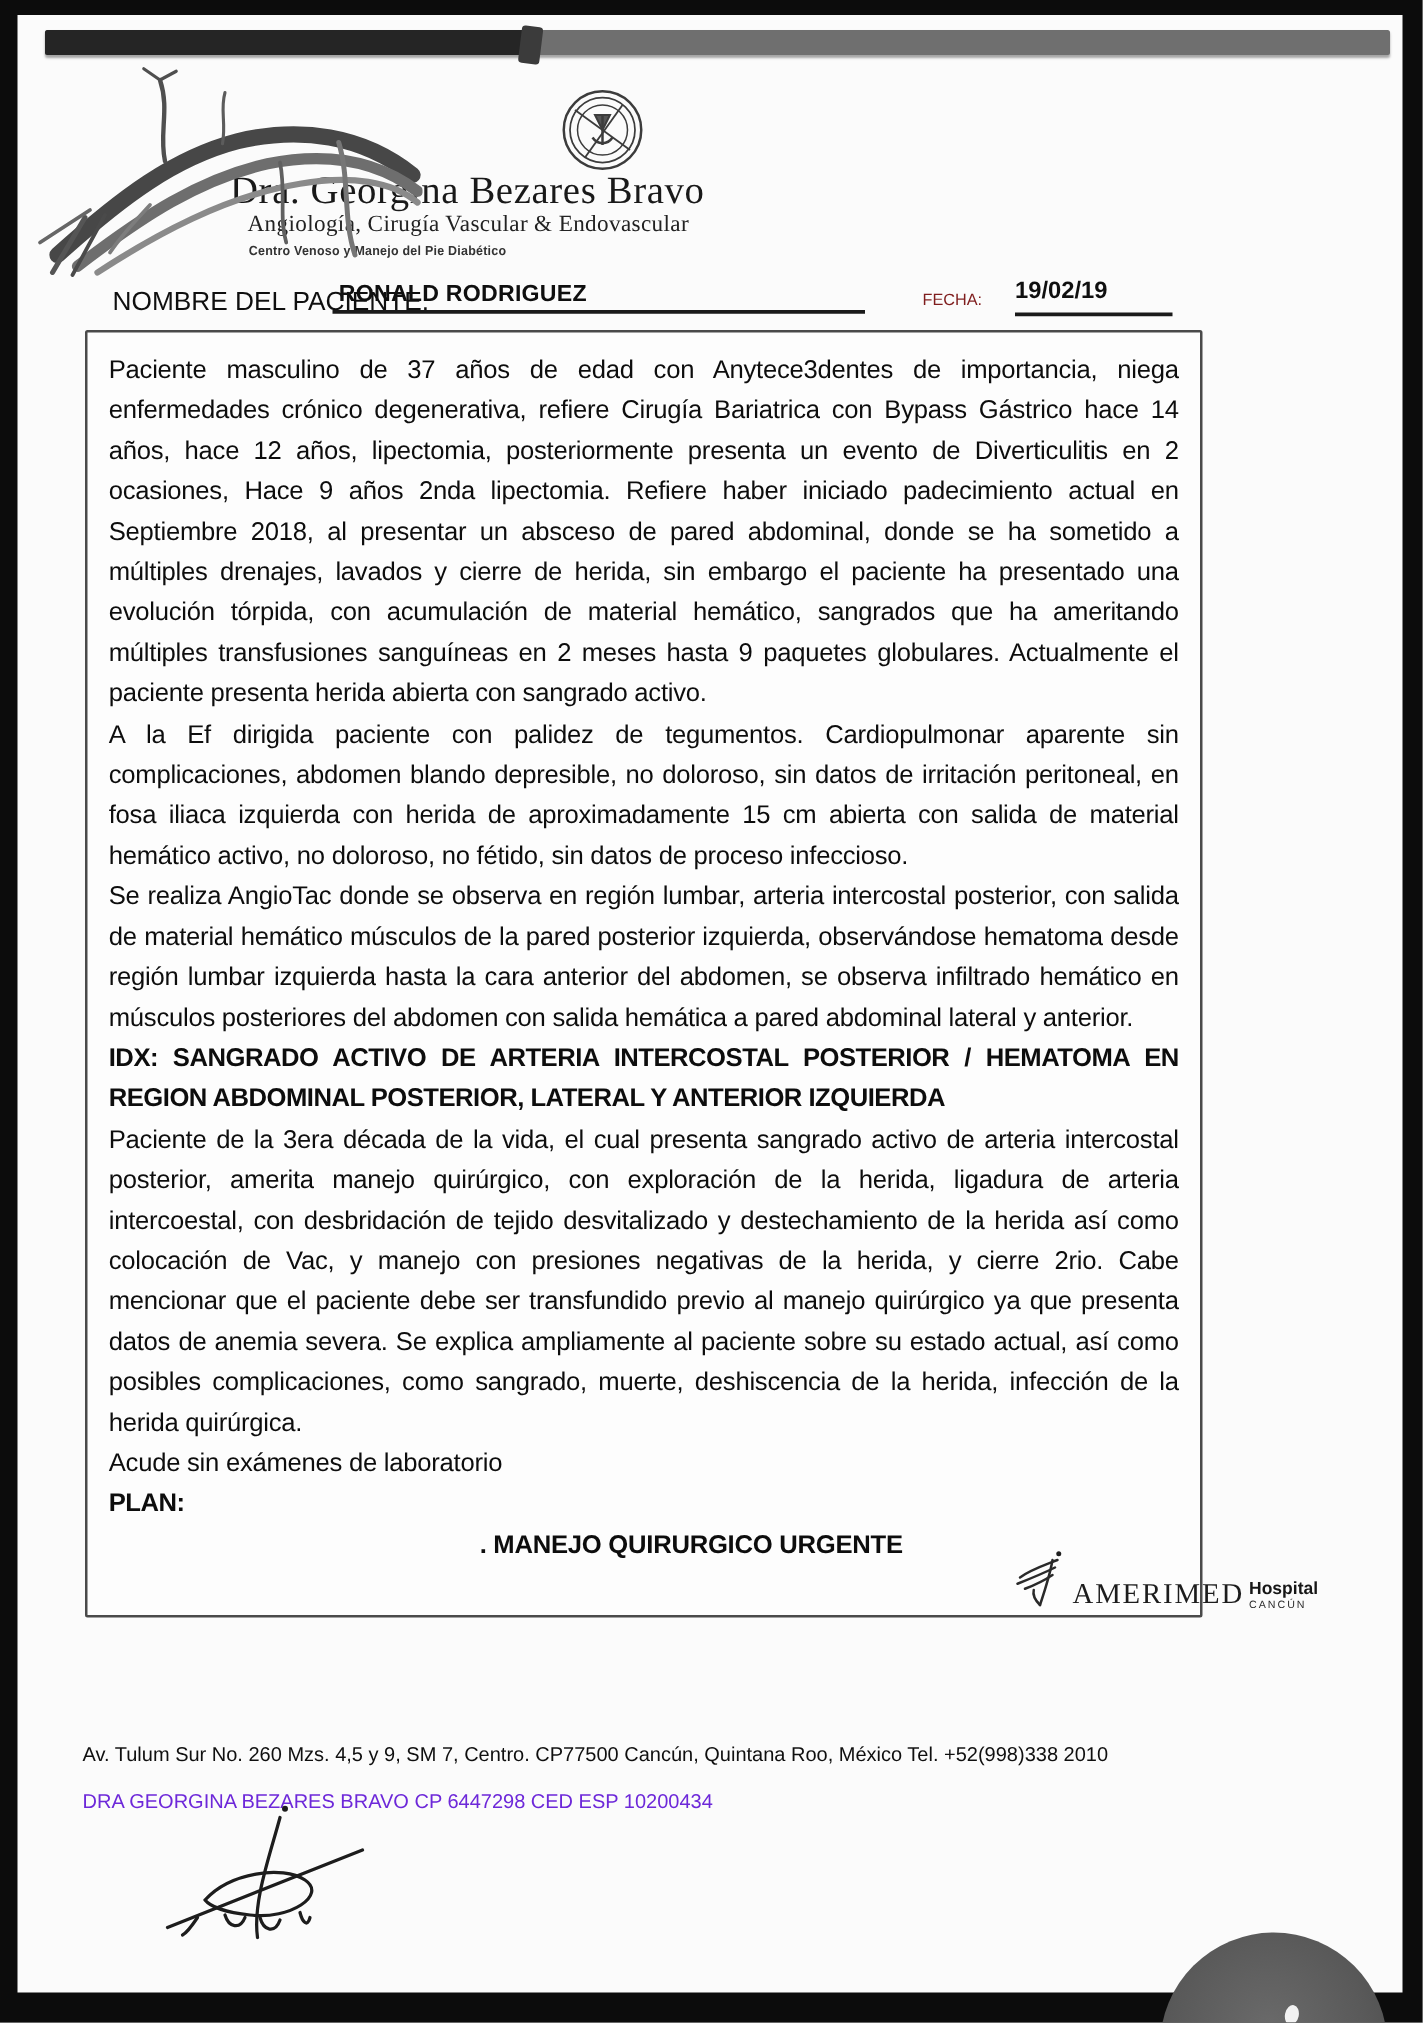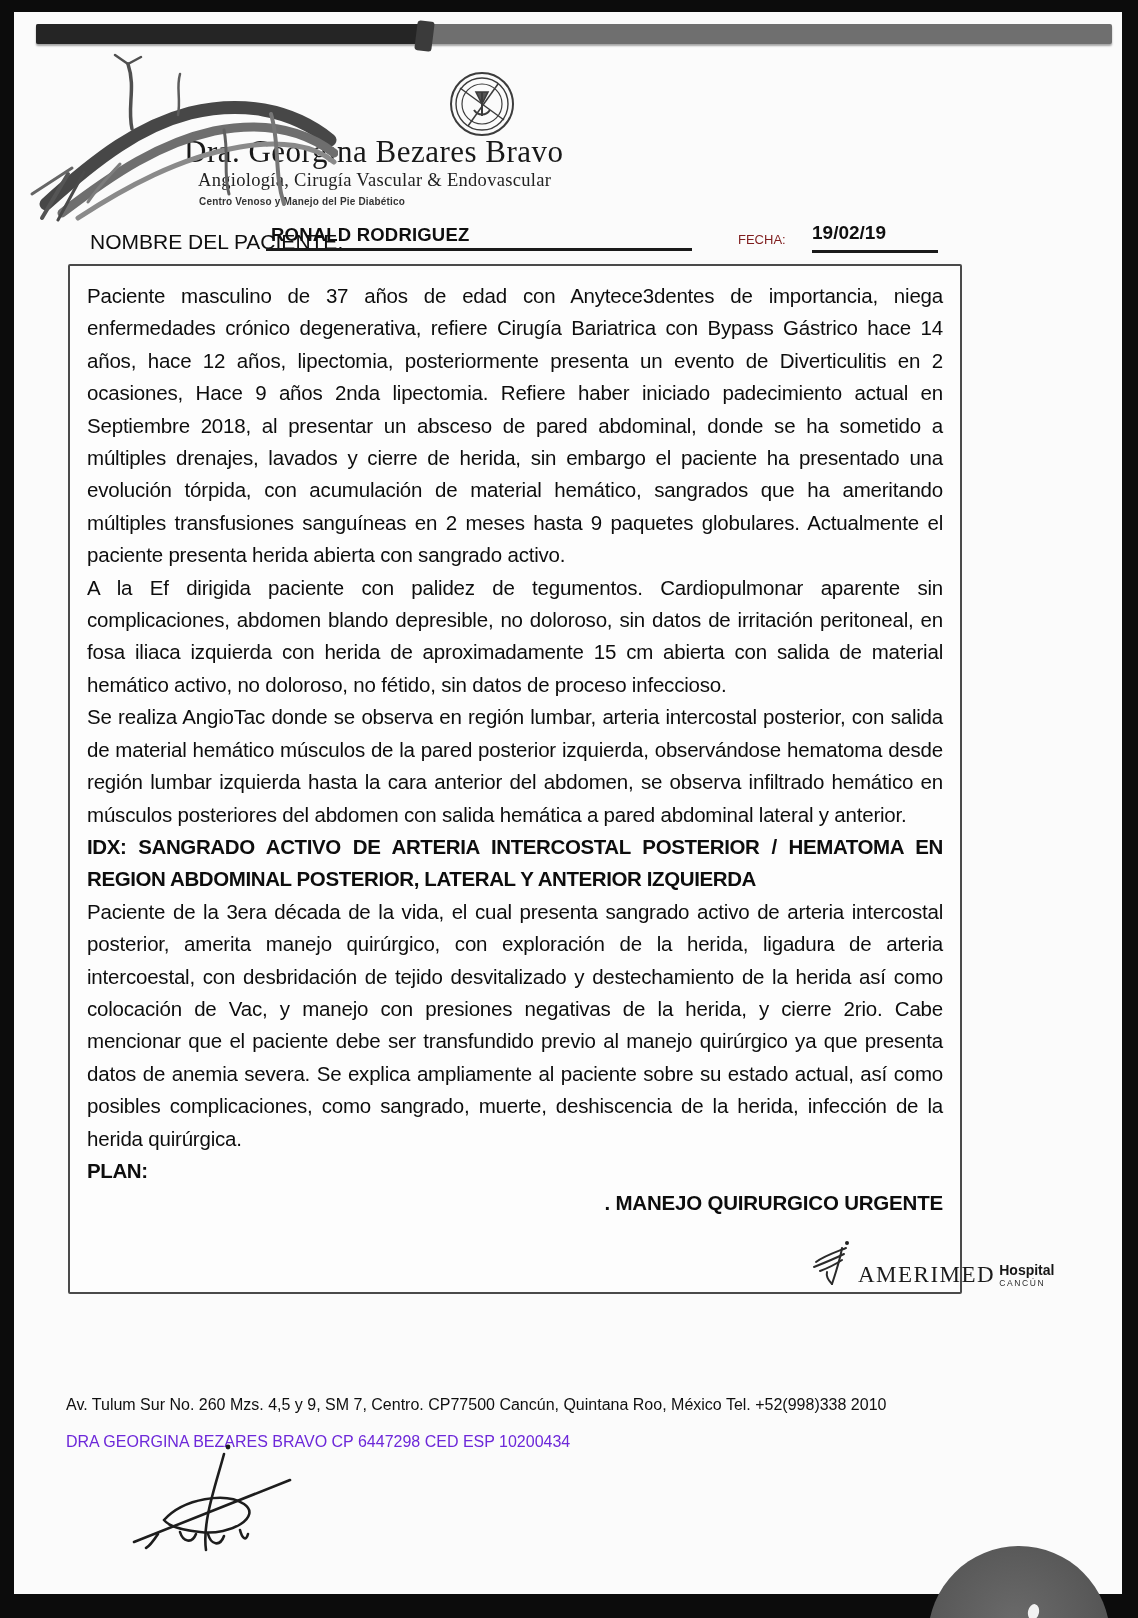--- a/index.html
+++ b/index.html
@@ -34,21 +34,21 @@
   .report-box{
     position:absolute;left:68px;top:264px;width:894px;height:1030px;
     border:2px solid #4a4a4a;border-radius:2px;background:#fdfdfd;box-sizing:border-box;
     padding:14px 17px 0 17px;
   }
   .report-box p{
     margin:0;font-size:20.5px;line-height:32.4px;letter-spacing:-0.2px;
     text-align:justify;color:#0d0d0d;
   }
   .report-box p.bold{font-weight:bold;letter-spacing:-0.4px;}
-  .report-box p.plan-item{font-weight:bold;text-indent:76px;text-align:right;}
+  .report-box p.plan-item{font-weight:bold;text-indent:76px;text-align:center;}
   
   .amerimed{position:absolute;left:812px;top:1232px;height:56px;z-index:2;display:flex;align-items:flex-end;}
   .amerimed-icon{margin-right:6px;}
   .amerimed-brand{font-family:"Liberation Serif",serif;font-size:23px;letter-spacing:1.5px;color:#1c1c1c;line-height:1;padding-bottom:2px;}
   .amerimed-right{display:flex;flex-direction:column;line-height:1;margin-left:4px;padding-bottom:1px;margin-top:27px;}
   .amerimed-hospital{font-size:14px;font-weight:bold;color:#161616;}
   .amerimed-city{font-size:8.5px;letter-spacing:1.6px;color:#2a2a2a;margin-top:2px;}
   
   .footer-address{position:absolute;left:66px;top:1396px;font-size:16px;color:#0f0f0f;letter-spacing:0;white-space:nowrap;}
   .footer-credentials{position:absolute;left:66px;top:1433px;font-size:16px;color:#6d28d9;white-space:nowrap;}
@@ -112,20 +112,21 @@
   <div class="date-label">FECHA:</div>
   <div class="date-line"></div>
   <div class="date-value">19/02/19</div>
 
   <div class="report-box">
     <p>Paciente masculino de 37 años de edad con Anytece3dentes de importancia, niega enfermedades crónico degenerativa, refiere Cirugía Bariatrica con Bypass Gástrico hace 14 años, hace 12 años, lipectomia, posteriormente presenta un evento de Diverticulitis en 2 ocasiones, Hace 9 años 2nda lipectomia. Refiere haber iniciado padecimiento actual en Septiembre 2018, al presentar un absceso de pared abdominal, donde se ha sometido a múltiples drenajes, lavados y cierre de herida, sin embargo el paciente ha presentado una evolución tórpida, con acumulación de material hemático, sangrados que ha ameritando múltiples transfusiones sanguíneas en 2 meses hasta 9 paquetes globulares. Actualmente el paciente presenta herida abierta con sangrado activo.</p>
     <p>A la Ef dirigida paciente con palidez de tegumentos. Cardiopulmonar aparente sin complicaciones, abdomen blando depresible, no doloroso, sin datos de irritación peritoneal, en fosa iliaca izquierda con herida de aproximadamente 15 cm abierta con salida de material hemático activo, no doloroso, no fétido, sin datos de proceso infeccioso.</p>
     <p>Se realiza AngioTac donde se observa en región lumbar, arteria intercostal posterior, con salida de material hemático músculos de la pared posterior izquierda, observándose hematoma desde región lumbar izquierda hasta la cara anterior del abdomen, se observa infiltrado hemático en músculos posteriores del abdomen con salida hemática a pared abdominal lateral y anterior.</p>
     <p class="bold">IDX: SANGRADO ACTIVO DE ARTERIA INTERCOSTAL POSTERIOR / HEMATOMA EN REGION ABDOMINAL POSTERIOR, LATERAL Y ANTERIOR IZQUIERDA</p>
     <p>Paciente de la 3era década de la vida, el cual presenta sangrado activo de arteria intercostal posterior, amerita manejo quirúrgico, con exploración de la herida, ligadura de arteria intercoestal, con desbridación de tejido desvitalizado y destechamiento de la herida así como colocación de Vac, y manejo con presiones negativas de la herida, y cierre 2rio. Cabe mencionar que el paciente debe ser transfundido previo al manejo quirúrgico ya que presenta datos de anemia severa. Se explica ampliamente al paciente sobre su estado actual, así como posibles complicaciones, como sangrado, muerte, deshiscencia de la herida, infección de la herida quirúrgica.</p>
+    <p>Acude sin exámenes de laboratorio</p>
     <p class="bold">PLAN:</p>
     <p class="plan-item">. MANEJO QUIRURGICO URGENTE</p>
   </div>
 
   <div class="amerimed">
     <svg class="amerimed-icon" width="40" height="48" viewBox="0 0 40 48">
       <g fill="none" stroke="#2a2a2a" stroke-width="2" stroke-linecap="round">
         <path d="M 4 22 C 12 16 24 12 34 8"></path>
         <path d="M 2 27 C 12 23 22 19 32 14"></path>
         <path d="M 8 31 C 16 28 24 24 30 20"></path>

